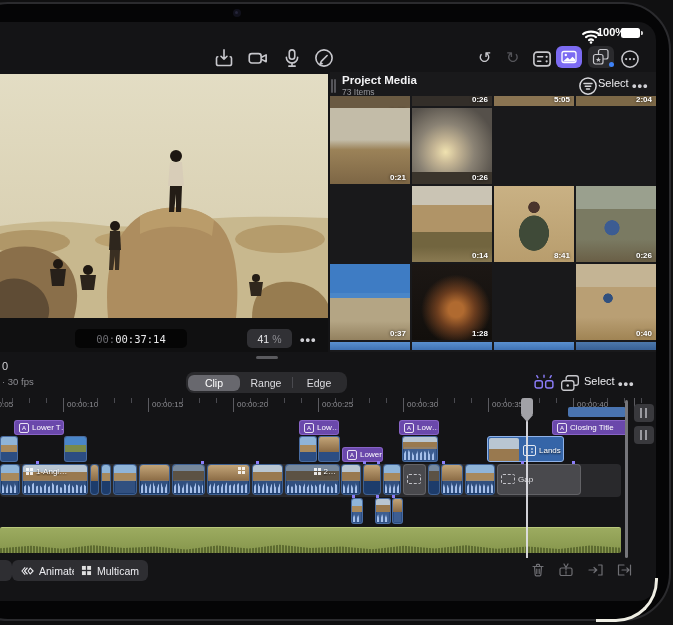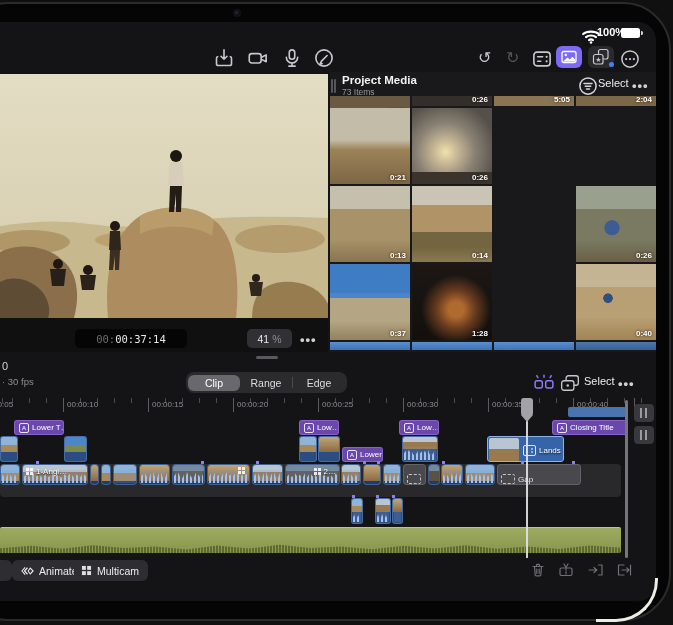--- a/index.html
+++ b/index.html
@@ -55,21 +55,21 @@
   .rlab{position:absolute;top:4px;font-size:8px;color:#8e8e93;white-space:nowrap;}
   .tpill{position:absolute;height:15px;background:#6a48ab;border:1px solid rgba(172,132,232,.45);border-radius:3px;
     box-sizing:border-box;display:flex;align-items:center;gap:3px;padding:0 4px;overflow:hidden;white-space:nowrap;}
   .tpill .lab{font-size:8px;color:#fff;}
   .abdg{flex:0 0 auto;width:8px;height:8px;border:1px solid rgba(255,255,255,.85);border-radius:2px;
     font-size:6px;line-height:8px;text-align:center;color:#fff;}
   .cclip{position:absolute;height:26px;border-radius:3px;background:#2c4d82;overflow:hidden;
     border:1px solid rgba(130,165,220,.35);box-sizing:border-box;}
   .cclip .th{height:15px;}
   .lane{position:absolute;left:0;top:442px;width:621px;height:33px;background:#29292c;border-radius:4px;}
-  .sclip{position:absolute;top:442px;height:21px;border-radius:4px;background:#1d3c6b;overflow:hidden;
+  .sclip{position:absolute;top:442px;height:31px;border-radius:4px;background:#1d3c6b;overflow:hidden;
     border:1px solid rgba(130,165,220,.35);box-sizing:border-box;}
   .sclip .th{height:16px;}
   .gclip{background:#49494d;border:1px solid rgba(255,255,255,.14);}
   .crow{position:absolute;top:2px;left:3px;right:2px;display:flex;align-items:center;gap:3px;
     color:#fff;font-size:8px;text-shadow:0 1px 2px rgba(0,0,0,.85);overflow:hidden;white-space:nowrap;}
   .crow.mid{top:9px;text-shadow:none;color:#e3e3e7;}
   .mci{flex:0 0 auto;width:7px;height:7px;position:relative;}
   .mci::before{content:"";position:absolute;width:3px;height:3px;background:rgba(255,255,255,.85);
     box-shadow:4px 0 0 rgba(255,255,255,.85),0 4px 0 rgba(255,255,255,.85),4px 4px 0 rgba(255,255,255,.85);}
   .dashico{flex:0 0 auto;width:12px;height:8px;border:1px dashed #c2c2c8;border-radius:2px;}
@@ -271,25 +271,25 @@
         <span class="dur">2:04</span>
         </div>
 
       <div class="cell m11" style="left:0;top:36px;height:76px">
         <span class="dur">0:21</span>
         </div>
       <div class="cell m12" style="left:82px;top:36px;height:76px">
         <span class="dur">0:26</span>
         </div>
 
-      <div class="cell m21" style="left:0;top:114px;height:76px">
-        <span class="dur">0:13</span>
-        </div>
       <div class="cell m22" style="left:82px;top:114px;height:76px">
         <span class="dur">0:14</span>
+        </div>
+      <div class="cell m23" style="left:164px;top:114px;height:76px">
+        <span class="dur">8:41</span>
         </div>
       <div class="cell m24" style="left:246px;top:114px;height:76px">
         <span class="dur">0:26</span>
         </div>
 
       <div class="cell m31" style="left:0;top:192px;height:76px">
         <span class="dur">0:37</span>
         </div>
       <div class="cell m32" style="left:82px;top:192px;height:76px">
         <span class="dur">1:28</span>

